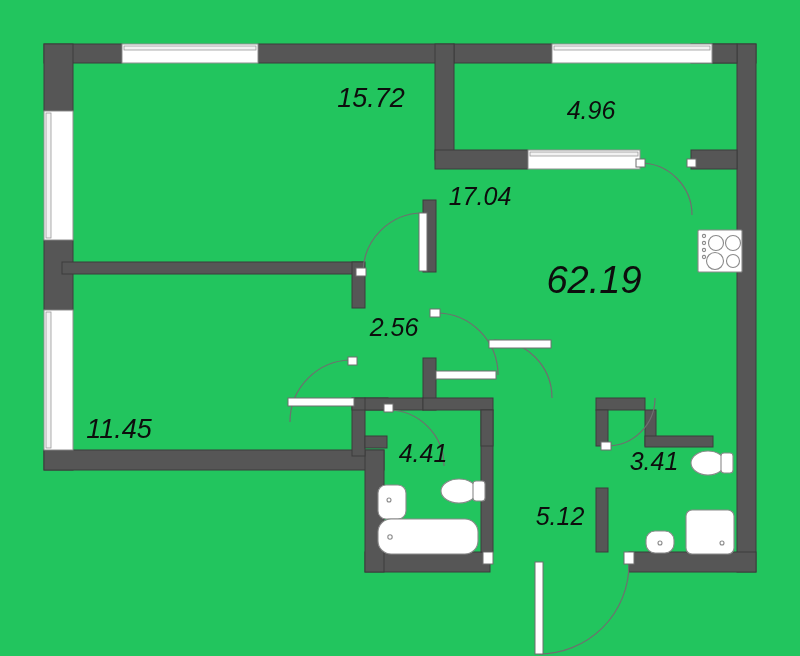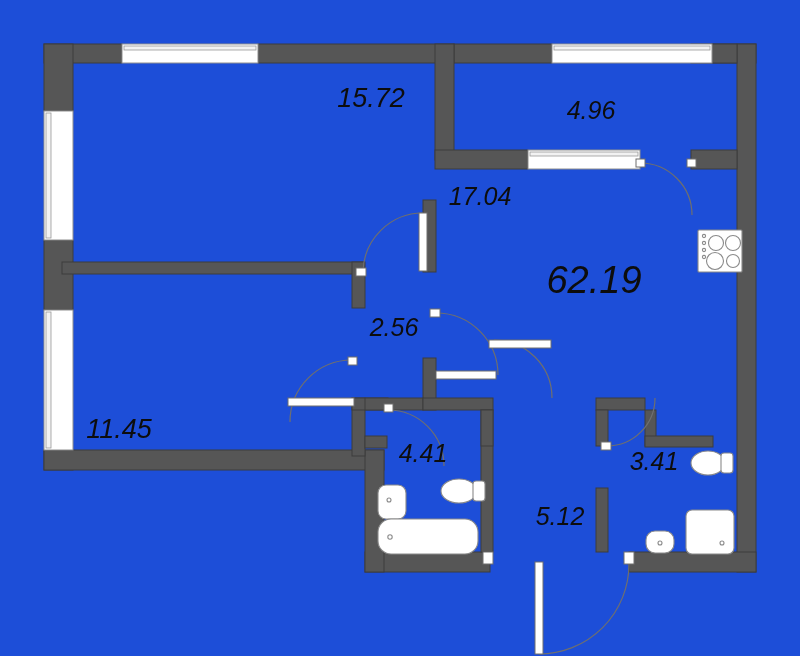--- a/index.html
+++ b/index.html
@@ -5,21 +5,21 @@
   html, body {
     margin: 0;
     padding: 0;
     background: #ffffff;
     font-family: "Liberation Sans", sans-serif;
   }
   #plan-root {
     position: relative;
     width: 800px;
     height: 656px;
-    background: #1d4ed8;
+    background: #22c55e;
     overflow: hidden;
   }
   #floorplan-svg {
     display: block;
     width: 800px;
     height: 656px;
   }
   .area-label {
     font-family: "Liberation Sans", sans-serif;
     font-style: italic;

